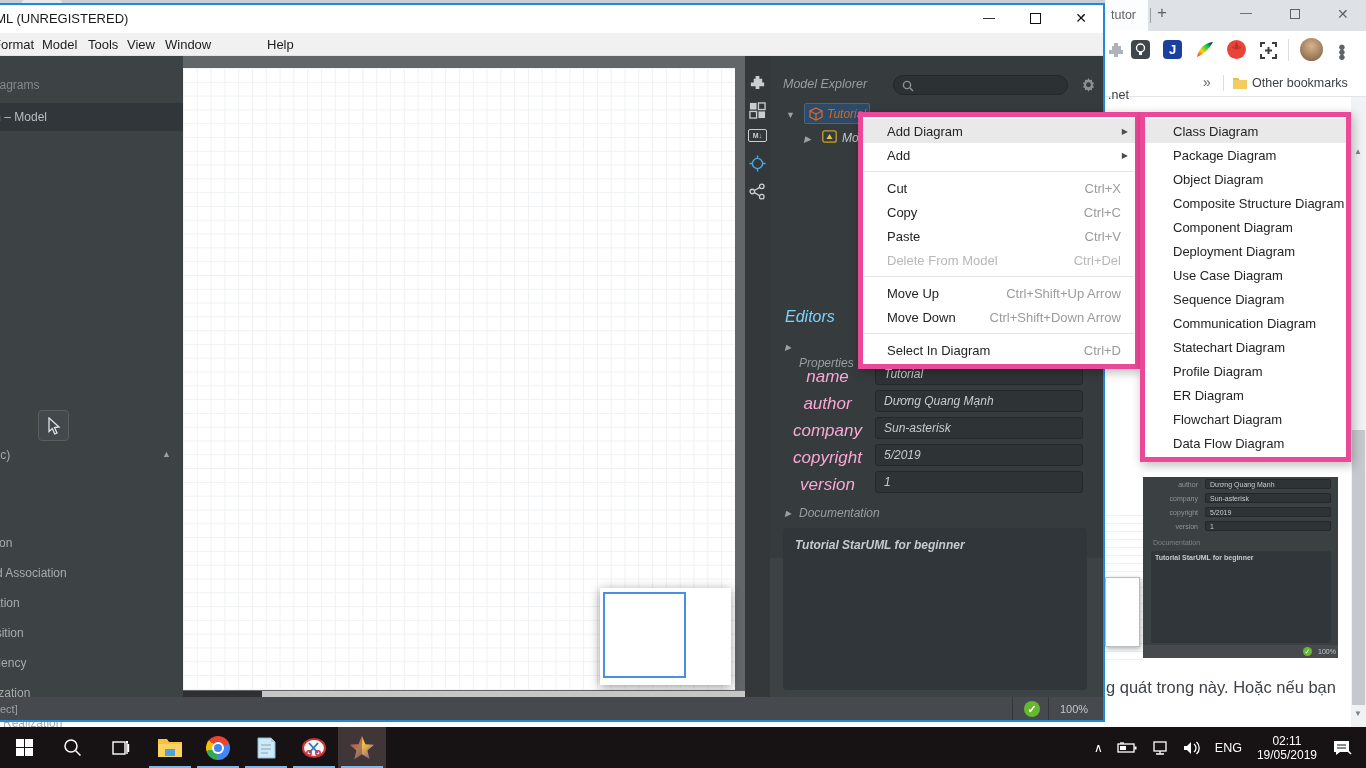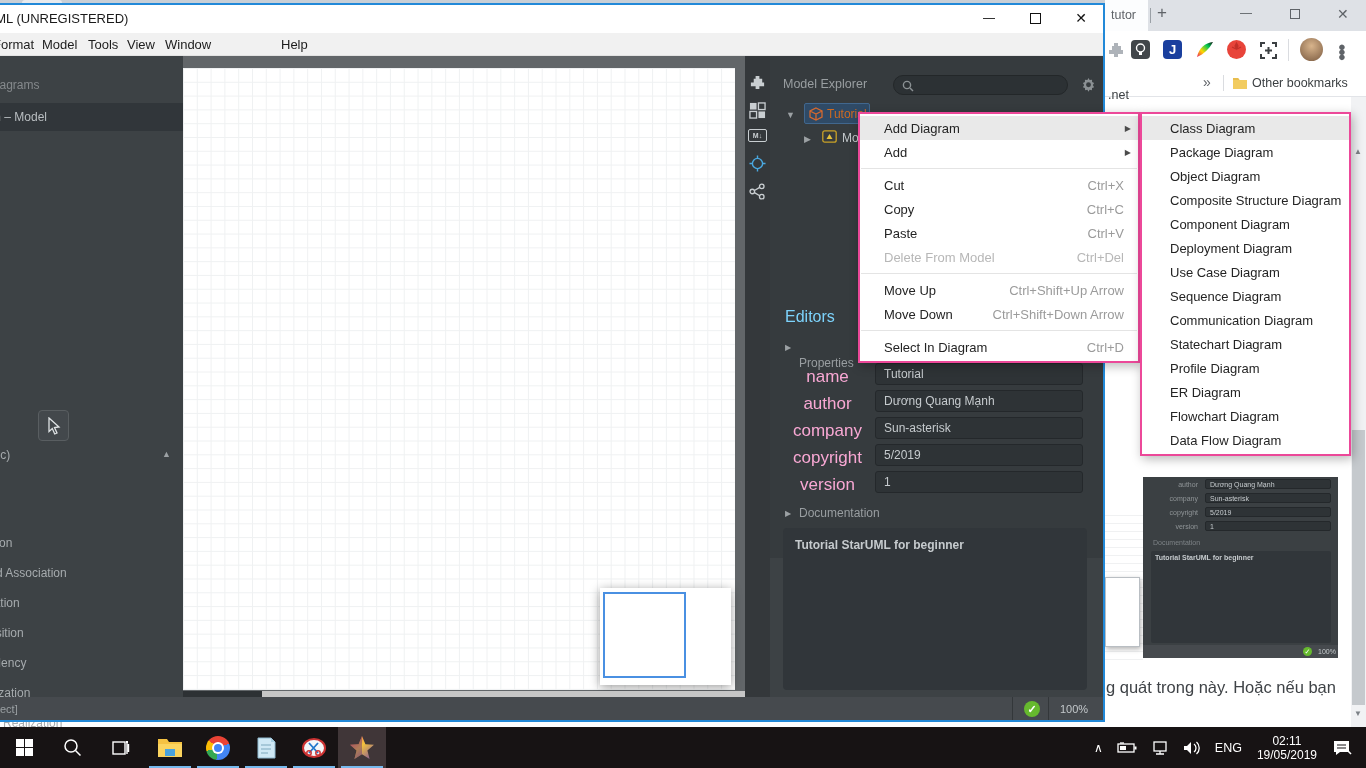--- a/index.html
+++ b/index.html
@@ -59,39 +59,39 @@
   .htrack { left:0; top:635px; width:562px; height:6px; background:#c6c6c6; }
   .hthumb { left:0; top:0; width:79px; height:6px; background:#2d3134; }
   .minimap { left:417px; top:532px; width:131px; height:97px; background:#fff; box-shadow:0 2px 10px rgba(0,0,0,.4); }
   .minimap-vp { left:3px; top:4px; width:83px; height:86px; border:2px solid #4a90e2; background:#fff; }
 
   
   .strip { left:745px; top:53px; width:25px; height:641px; background:#34383b; }
   .strip-ic { left:4px; width:17px; height:17px; }
 
   
-  .rpanel { left:770px; top:53px; width:334px; height:502px; background:#363b3e; }
+  .rpanel { left:770px; top:53px; width:334px; height:502px; background:#363b3e;font-style:italic; }
   .rp-title { font-size:12.5px; color:#999ea1; }
   .searchbox { left:123px; top:19px; width:175px; height:20px; background:#2c3134; border:1px solid #232729; border-radius:10px; }
   .tree-sel { background:#2f4a66; border:1px solid #41678e; border-radius:2px; }
   .tree-lbl1 { color:#cd6a22; font-size:12px; }
   .tree-lbl2 { color:#c3c8cb; font-size:12px; }
   .tri { color:#9ca1a4; font-size:9px; }
   .prop-label { font-size:17px; color:#f9a8d4; text-align:center; }
   .prop-input { background:#2e3336; border:1px solid #24282b; border-radius:3px; color:#c6cbce; font-size:12px; line-height:20px; padding-left:8px; }
   .doc-box { left:13px; top:472px; width:304px; height:162px; background:#31363a; border-radius:4px; color:#c6cbce; font-size:12px; font-weight:bold; padding:10px 12px; }
 
   
   .statusbar { left:0; top:694px; width:1104px; height:25px; background:#464a4e; overflow:hidden; }
   .st-text { font-size:11px; color:#9aa0a3; top:6px; }
   .st-div { width:1px; height:25px; background:#33373a; top:0; }
   .check { width:16px; height:16px; border-radius:50%; background:#66b92e; color:#fff; font-size:11px; text-align:center; line-height:16px; font-weight:bold; }
 
   
-  .menu { background:#fff; border:2px solid #ec4899; box-shadow:2px 3px 10px rgba(0,0,0,.28); z-index:50; padding:2px 0; }
+  .menu { background:#fff; border:5px solid #ec4899; box-shadow:2px 3px 10px rgba(0,0,0,.28); z-index:50; padding:2px 0; }
   .m-row { height:24px; display:flex; align-items:center; position:relative; }
   .m-row.hl { background:#e9e9e9; }
   .m-label { font-size:13px; color:#242424; margin-left:24px; }
   .m-short { font-size:13px; color:#9b9b9b; margin-left:auto; margin-right:14px; }
   .m-arrow { position:absolute; right:7px; top:8px; font-size:8px; color:#4c4c4c; }
   .m-sep { height:1px; background:#e4e4e4; margin:4px 1px; }
   .m-row.disabled .m-label, .m-row.disabled .m-short { color:#b7b7b7; }
   .sm-label { margin-left:28px; }
 
   
@@ -214,21 +214,21 @@
     </div>
   </div>
 
   <div class="abs menubar">
     <span class="abs menu-item" style="left:-7px;">Format</span>
     <span class="abs menu-item" style="left:42px;">Model</span>
     <span class="abs menu-item" style="left:88px;">Tools</span>
     <span class="abs menu-item" style="left:127px;">View</span>
     <span class="abs menu-item" style="left:165px;">Window</span>
     <span class="abs menu-item" style="left:223px;margin-top:48px;">Debug</span>
-    <span class="abs menu-item" style="left:267px;margin-left:14px;">Help</span>
+    <span class="abs menu-item" style="left:267px;">Help</span>
   </div>
 
   <div class="abs sidebar">
     <span class="abs sb-title" style="left:-59px; top:22px;">Working Diagrams</span>
     <div class="abs sb-row" style="left:0; top:47px; width:183px; height:28px; line-height:28px;">
       <span class="abs" style="left:-25px; white-space:nowrap;">Main – Model</span>
     </div>
 
     <div class="tool-btn abs">
       <svg width="16" height="18" viewBox="0 0 16 18">

